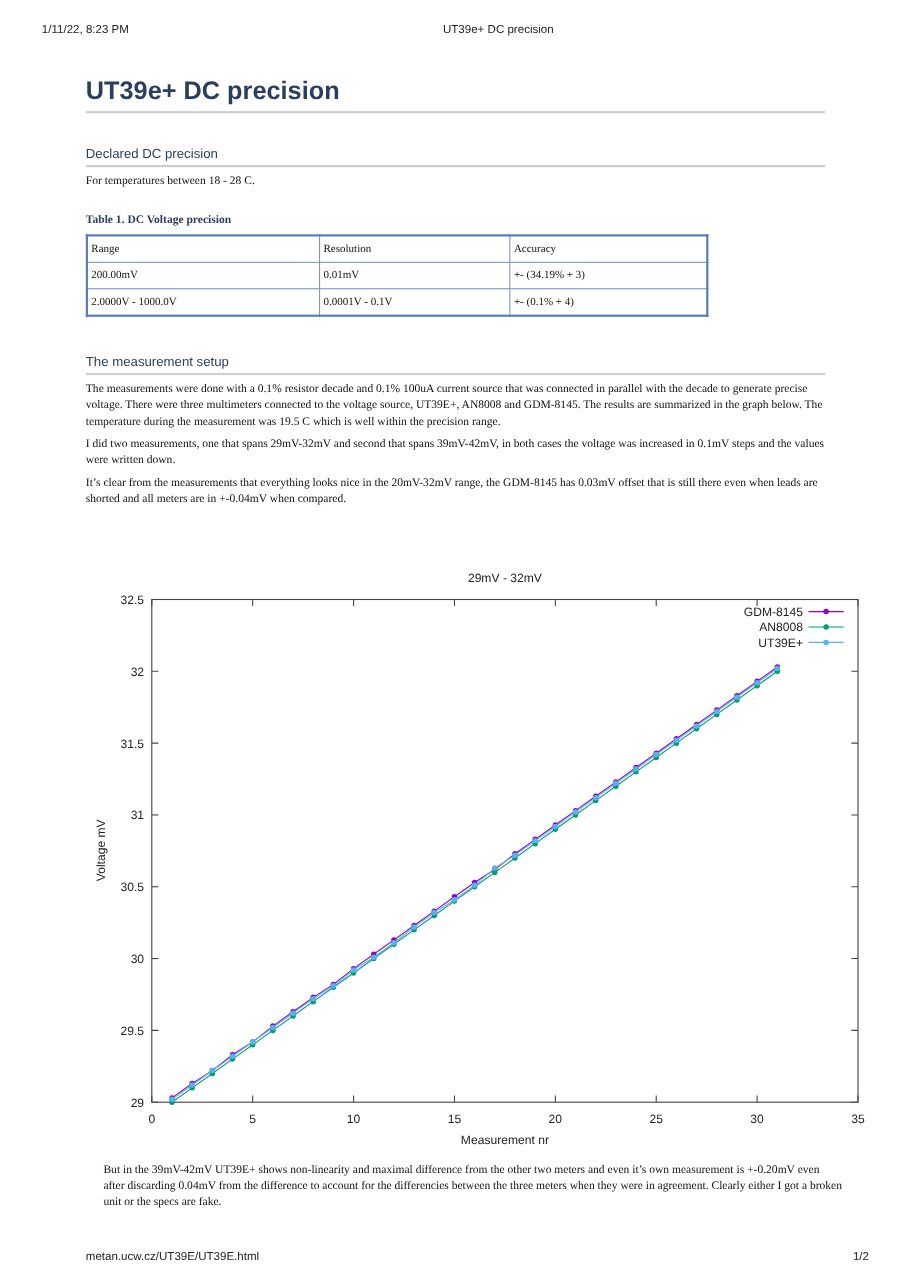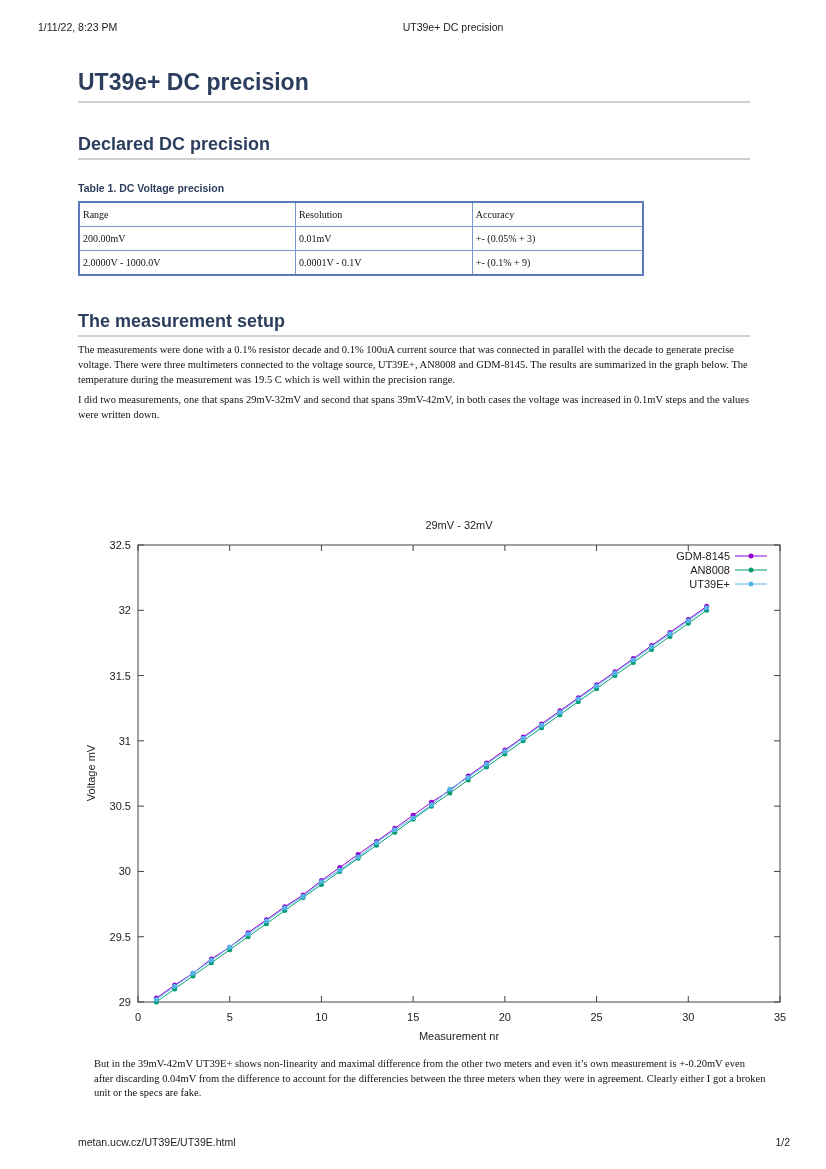--- a/index.html
+++ b/index.html
@@ -6,69 +6,71 @@
   body { width: 826px; height: 1169px; position: relative; overflow: hidden; color: #111; }
   .print-header, .print-footer { position: absolute; left: 0; width: 826px; font-family: "Liberation Sans", sans-serif; font-size: 10.5px; color: #222; }
   .print-header { top: 21px; }
   .print-footer { top: 1136px; }
   .ph-left { position: absolute; left: 38px; }
   .ph-center { position: absolute; left: 0; width: 906px; text-align: center; }
   .pf-left { position: absolute; left: 38px; padding-left: 40px; }
   .pf-right { position: absolute; right: 36px; }
   .content { position: absolute; left: 78px; top: 66px; width: 672px; font-family: "Liberation Serif", serif; font-size: 10.5px; line-height: 1.4; }
   h1 { font-family: "Liberation Sans", sans-serif; font-weight: bold; font-size: 23px; color: #2c3e5e; margin: 0; padding-bottom: 3px; border-bottom: 2px solid #cfcfcf; }
-  h2 { font-family: "Liberation Sans", sans-serif; font-weight: bold; font-size: 18px; color: #2c3e5e; margin: 0; padding-bottom: 1px; border-bottom: 2px solid #cfcfcf; }
+  h2 { font-family: "Liberation Sans", sans-serif; font-weight: normal; font-size: 12px; color: #2c3e5e; margin: 0; padding-bottom: 1px; border-bottom: 2px solid #cfcfcf; }
   .sec1 { margin-top: 29px; }
   .sec2 { margin-top: 33px; }
   p { margin: 6px 0 0 0; }
   a { color: #a020c0; text-decoration: underline; }
-  .tcap { font-family: Liberation Sans, sans-serif; font-weight: bold; font-size: 10.5px; color: #2c3e5e; margin-top: 21px; }
+  .tcap { font-family: Liberation Serif, serif; font-weight: bold; font-size: 10.5px; color: #2c3e5e; margin-top: 21px; }
   table { border-collapse: collapse; width: 566px; margin-top: 5px; border: 2px solid #5b7bbb; }
   td { border: 1px solid #7c96c8; height: 23px; padding: 0 3px; font-size: 10px; vertical-align: middle; }
   .after-table { margin-top: 17px; }
   svg text { font-family: "Liberation Sans", sans-serif; }
   .final { position: absolute; left: 78px; top: 1051px; width: 672px; font-family: "Liberation Serif", serif; font-size: 10.5px; line-height: 1.4; margin-left: 16px; }
 </style>
 </head>
 <body>
 
 <div class="print-header">
   <span class="ph-left">1/11/22, 8:23 PM</span>
   <span class="ph-center">UT39e+ DC precision</span>
 </div>
 
 <div class="content">
   <h1>UT39e+ DC precision</h1>
 
   <h2 class="sec1">Declared DC precision</h2>
+  <p>For temperatures between 18 - 28 C.</p>
 
   <div class="tcap">Table 1. DC Voltage precision</div>
   <table>
     <tbody>
         <tr>
       <td>Range</td>
       <td>Resolution</td>
       <td>Accuracy</td>
     </tr>
     <tr>
       <td>200.00mV</td>
       <td>0.01mV</td>
-      <td>+- (0.05% + 3)</td>
+      <td>+- (34.19% + 3)</td>
     </tr>
     <tr>
       <td>2.0000V - 1000.0V</td>
       <td>0.0001V - 0.1V</td>
-      <td>+- (0.1% + 9)</td>
+      <td>+- (0.1% + 4)</td>
     </tr>
   </tbody>
     </table>
 
   <h2 class="sec2">The measurement setup</h2>
   <p>The measurements were done with a 0.1% resistor decade and 0.1% 100uA current source that was connected in parallel with the decade to generate precise voltage. There were three multimeters connected to the voltage source, UT39E+, AN8008 and GDM-8145. The results are summarized in the graph below. The temperature during the measurement was 19.5 C which is well within the precision range.</p>
   <p>I did two measurements, one that spans 29mV-32mV and second that spans 39mV-42mV, in both cases the voltage was increased in 0.1mV steps and the values were written down.</p>
+  <p>It’s clear from the measurements that everything looks nice in the 20mV-32mV range, the GDM-8145 has 0.03mV offset that is still there even when leads are shorted and all meters are in +-0.04mV when compared.</p>
 </div>
 
 <svg id="chart" width="826" height="560" style="position:absolute;left:0;top:505px;">
   <text id="chart-title" x="459" y="24" text-anchor="middle" font-size="11" fill="#222">29mV - 32mV</text>
   <g id="axes">
       <rect x="138" y="40" width="642" height="457" fill="none" stroke="#444" stroke-width="1"></rect>
       <line x1="138" y1="497" x2="138" y2="491" stroke="#444"></line>
       <line x1="138" y1="40" x2="138" y2="46" stroke="#444"></line>
       <text x="138" y="516" text-anchor="middle" font-size="11" fill="#222">0</text>
       <line x1="229.71428571428572" y1="497" x2="229.71428571428572" y2="491" stroke="#444"></line>

